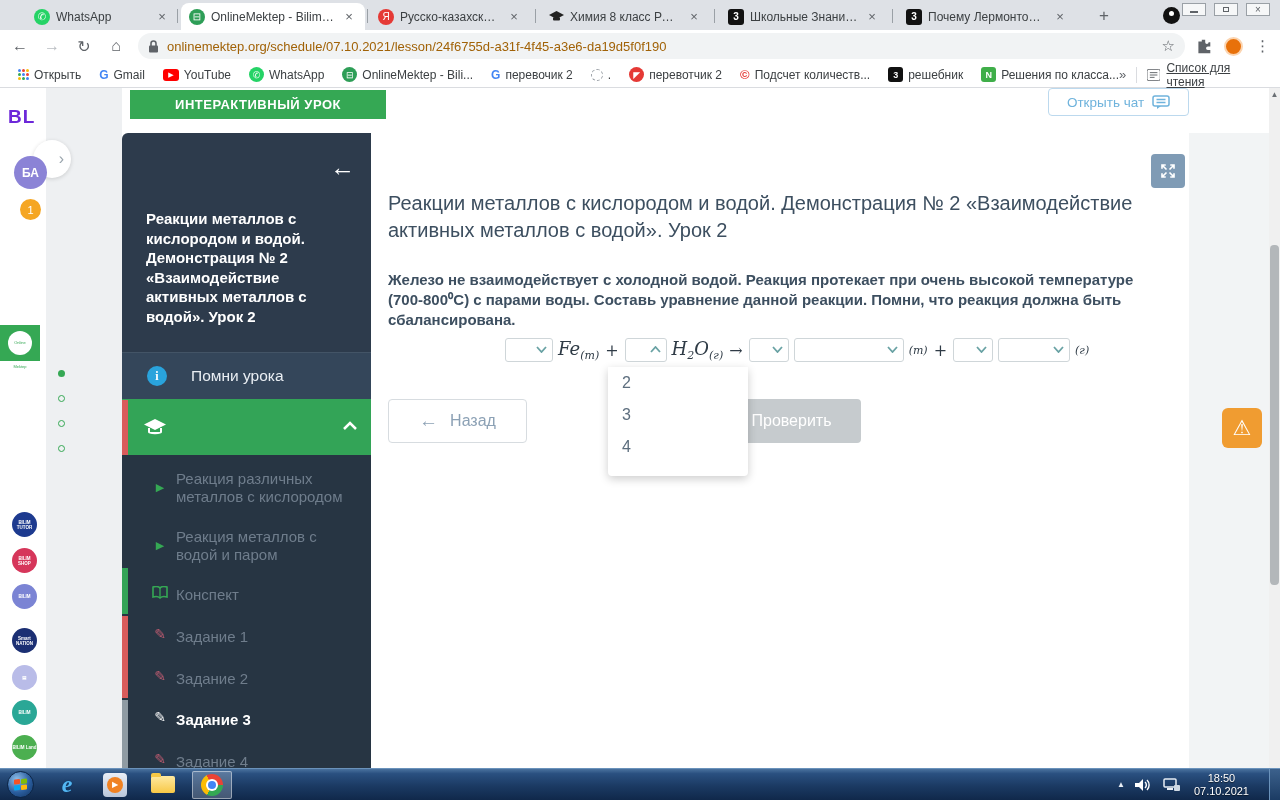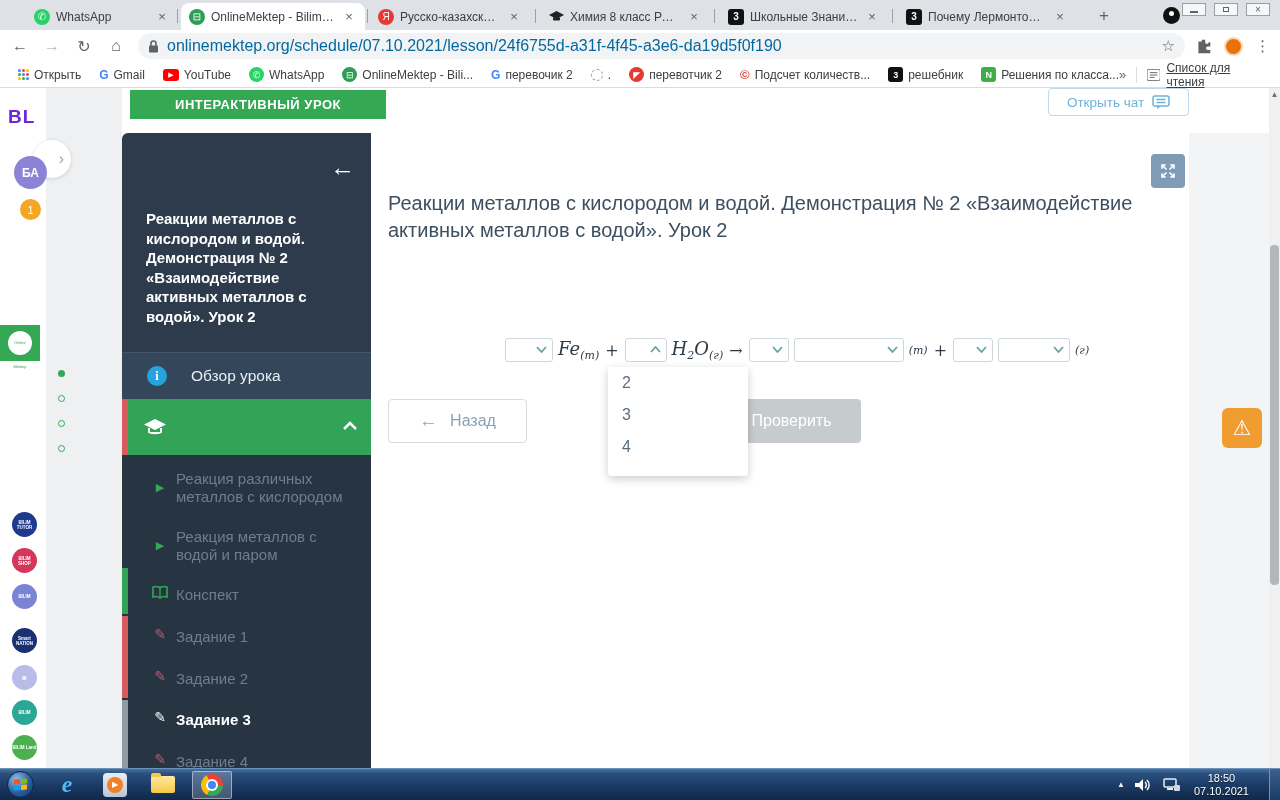--- a/index.html
+++ b/index.html
@@ -23,21 +23,21 @@
   .profile-dot::after { content:""; position:absolute; left:6px; top:4px; width:5px; height:5px; background:#fff; border-radius:50%; }
   .winctl { position:absolute; top:3px; right:10px; display:flex; gap:8px; }
   .winbtn { width:24px; height:13px; border:1px solid #9aa0a6; background:#f6f7f8; color:#5f6368; font-size:10px; line-height:11px; text-align:center; }
   .winbtn .bar { display:block; width:8px; height:2px; background:#5f6368; margin:7px auto 0; }
   .winbtn .sq { display:block; width:6px; height:5px; border:1px solid #5f6368; margin:3px auto 0; }
 
   .toolbar { position:absolute; top:30px; left:0; width:1280px; height:32px; background:#fff; display:flex; align-items:center; }
   .navic { font-size:16px; color:#5f6368; width:24px; text-align:center; margin-left:8px; }
   .navic.dis { color:#b9bdc1; }
   .omnibox { height:26px; flex:1; margin:0 10px 0 10px; background:#f1f3f4; border-radius:13px; display:flex; align-items:center; padding:0 10px; }
-  .omnibox .url { font-size:16px; color:#0369a1; flex:1; margin-left:8px; white-space:nowrap; overflow:hidden; }
+  .omnibox .url { font-size:13px; color:#a16207; flex:1; margin-left:8px; white-space:nowrap; overflow:hidden; }
   .lock-svg { width:11px; height:13px; }
   .tb-right { display:flex; align-items:center; gap:12px; margin-right:10px; }
   .avatar-chrome { width:19px; height:19px; border-radius:50%; background:#e8710a; border:2px solid #fbd4b0; }
 
   .bookmarks { position:absolute; top:62px; left:0; width:1280px; height:26px; background:#fff; border-bottom:1px solid #dadce0; display:flex; align-items:center; font-size:12px; color:#3c4043; }
   .bm { display:flex; align-items:center; gap:5px; margin-left:18px; white-space:nowrap; }
   .bm-ic { width:15px; height:15px; border-radius:50%; display:inline-flex; align-items:center; justify-content:center; font-size:9px; color:#fff; flex:0 0 15px; }
   .grid-ic { display:grid; grid-template-columns:repeat(3,3px); grid-gap:1px; }
   .grid-ic i { width:3px; height:3px; border-radius:50%; }
   .yt-ic { width:16px; height:12px; background:#f00; border-radius:3px; color:#fff; font-size:7px; display:flex; align-items:center; justify-content:center; }
@@ -318,21 +318,21 @@
   </div>
 
   <div class="sidebar">
     <span class="sb-back">←</span>
     <div class="sb-title">Реакции металлов с кислородом и водой. Демонстрация № 2 «Взаимодействие активных металлов с водой». Урок 2</div>
 
     <div class="submenu-bg"></div>
 
     <div class="sb-row sb-overview">
       <span class="info-ic">i</span>
-      <span class="lbl">Обзор урока</span>
+      <span class="lbl">Помни урока</span>
     </div>
 
     <div class="sb-row sb-active">
       <svg class="cap-ic" width="22" height="17" viewBox="0 0 22 17">
           <polygon points="11,0 22,5.5 11,11 0,5.5" fill="#fff"></polygon>
           <path d="M5 9 v4 c0 1.5 12 1.5 12 0 v-4" fill="none" stroke="#fff" stroke-width="2"></path>
         </svg>
       <svg class="chev-up" width="14" height="9" viewBox="0 0 14 9">
           <polyline points="1,8 7,2 13,8" fill="none" stroke="#fff" stroke-width="2.5"></polyline>
         </svg>
@@ -373,20 +373,21 @@
     <svg width="18" height="18" viewBox="0 0 24 24">
       <g stroke="#fff" stroke-width="2.2" fill="none">
         <path d="M10 10 L4 4 M4 9 V4 H9"></path>
           <path d="M14 10 L20 4 M15 4 H20 V9"></path>
         <path d="M10 14 L4 20 M4 15 V20 H9"></path>
           <path d="M14 14 L20 20 M20 15 V20 H15"></path>
       </g>
     </svg>
   </div>
   <div class="c-title">Реакции металлов с кислородом и водой. Демонстрация № 2 «Взаимодействие активных металлов с водой». Урок 2</div>
+  <div class="c-task">Железо не взаимодействует с холодной водой. Реакция протекает при очень высокой температуре (700-800⁰С) с парами воды. Составь уравнение данной реакции. Помни, что реакция должна быть сбалансирована.</div>
 
   <div class="eq-row">
     <span class="sel" style="width:48px;">
         <svg width="11" height="7" viewBox="0 0 11 7">
           <polyline points="1,1 5.5,6 10,1" fill="none" stroke="#69a2a4" stroke-width="1.8"></polyline>
         </svg>
       </span>
     <span><span>Fe</span><span class="sub-t">(т)</span></span>
     <span class="eq-op">+</span>
     <span class="sel open" style="width:42px;">

